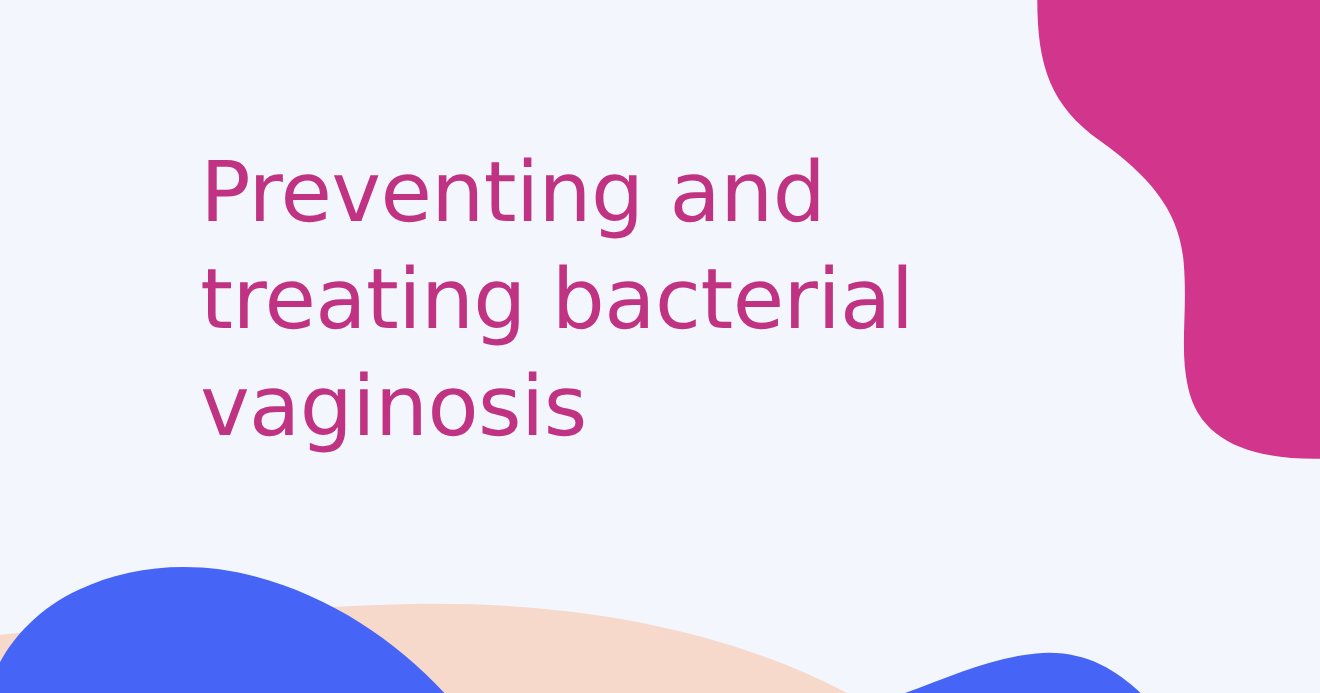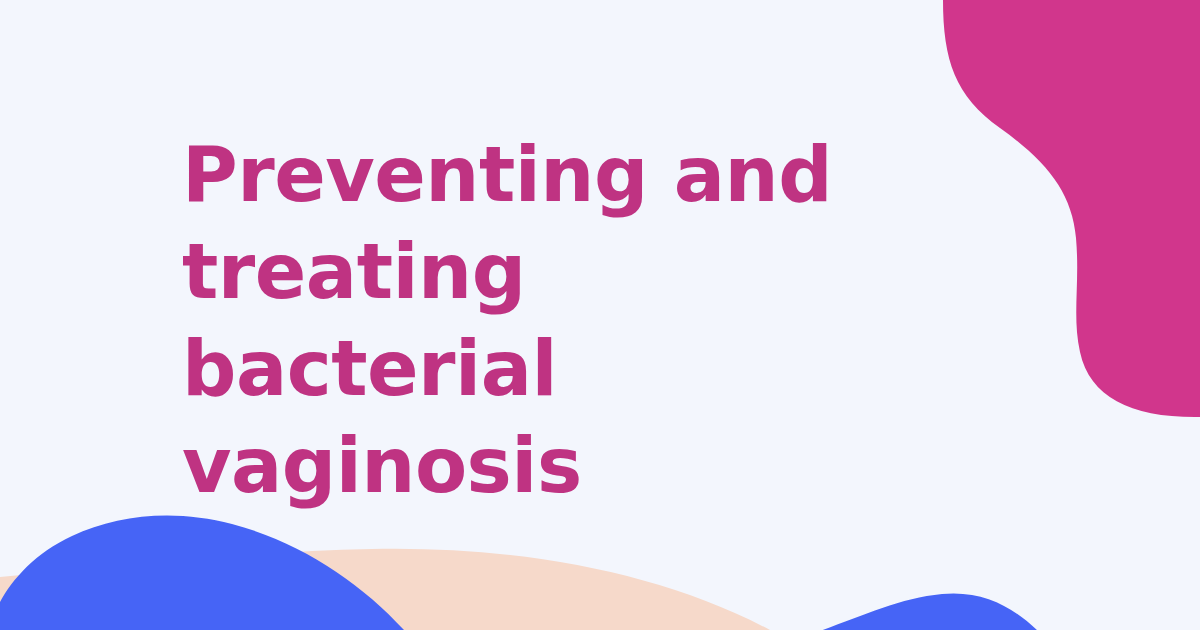--- a/index.html
+++ b/index.html
@@ -37,21 +37,21 @@
     top: 126px;
     width: 660px;
     z-index: 3;
   }
 
   .headline {
     margin: 0;
     font-family: "DejaVu Sans", "Liberation Sans", sans-serif;
     font-size: 76px;
     line-height: 97px;
-    font-weight: 700;
+    font-weight: 400;
     letter-spacing: -0.5px;
     color: #bf3382;
     white-space: pre-line;
   }
 </style>
 </head>
 <body>
 
 <div id="card">
 

